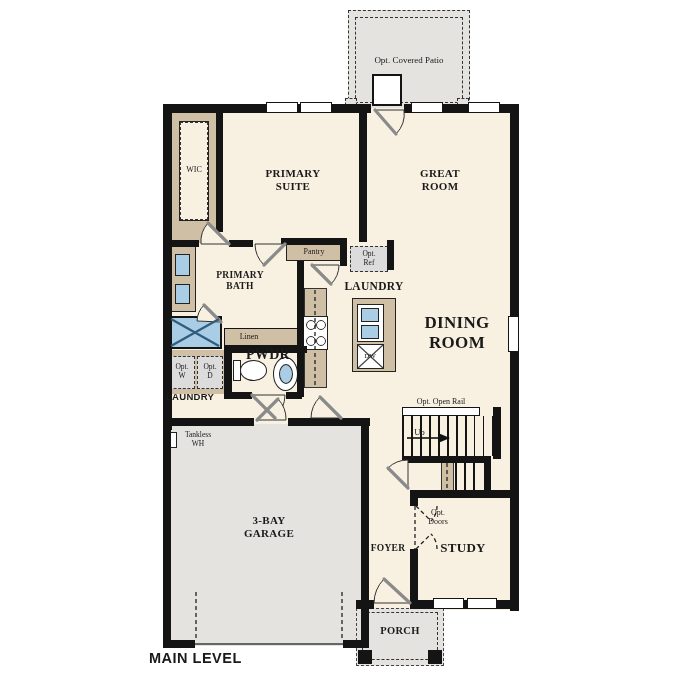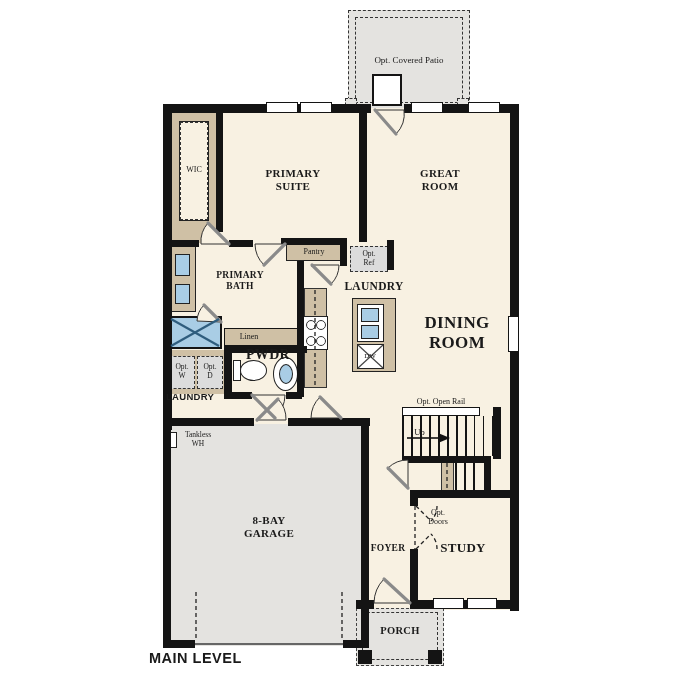--- a/index.html
+++ b/index.html
@@ -180,21 +180,21 @@
 ROOM</div>
   <div class="lblc" style="left:249px;top:337px;font-size:8px;">Linen</div>
   <div class="lblc b" style="left:268px;top:355px;font-size:14px;">PWDR</div>
   <div class="lblc" style="left:182px;top:372px;font-size:7.5px;">Opt.
 W</div>
   <div class="lblc" style="left:210px;top:372px;font-size:7.5px;">Opt.
 D</div>
   <div class="lbl b" style="left:166px;top:392px;font-size:9.5px;">LAUNDRY</div>
   <div class="lblc" style="left:198px;top:440px;font-size:7.5px;">Tankless
 WH</div>
-  <div class="lblc b" style="left:269px;top:527px;font-size:11px;">8-BAY
+  <div class="lblc b" style="left:269px;top:527px;font-size:11px;">3-BAY
 GARAGE</div>
   <div class="lblc" style="left:441px;top:402px;font-size:8px;">Opt. Open Rail</div>
   <div class="lblc" style="left:396px;top:433px;font-size:8.5px;padding-left:47px;">Up</div>
   <div class="lblc" style="left:438px;top:517px;font-size:8px;">Opt.
 Doors</div>
   <div class="lblc b" style="left:388px;top:548px;font-size:9.5px;">FOYER</div>
   <div class="lblc b" style="left:463px;top:548px;font-size:13px;">STUDY</div>
   <div class="lblc b" style="left:400px;top:631px;font-size:10.5px;text-align:center;">PORCH</div>
   <div class="lblc" style="left:370px;top:356px;font-size:7px;">DW</div>
   <div class="lbl b" style="left:149px;top:650px;font-size:14.5px;letter-spacing:.5px;">MAIN LEVEL</div>

